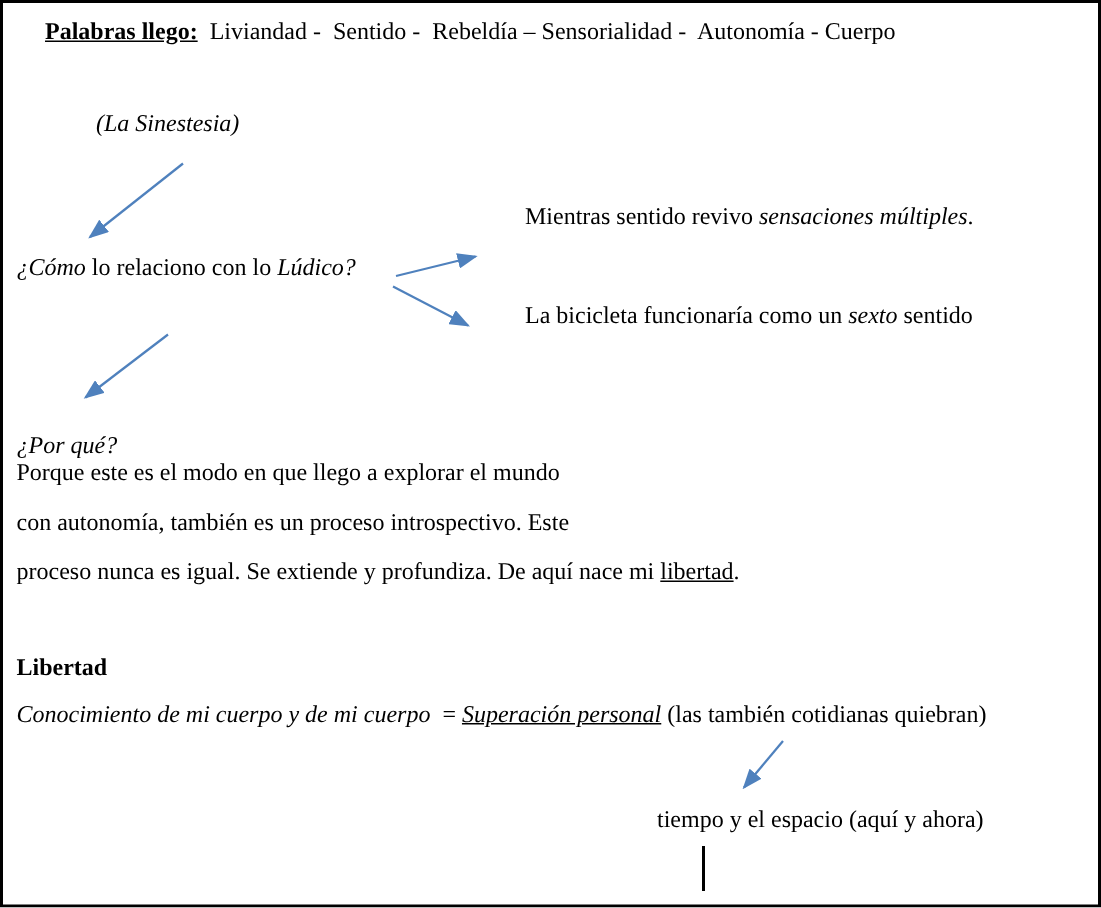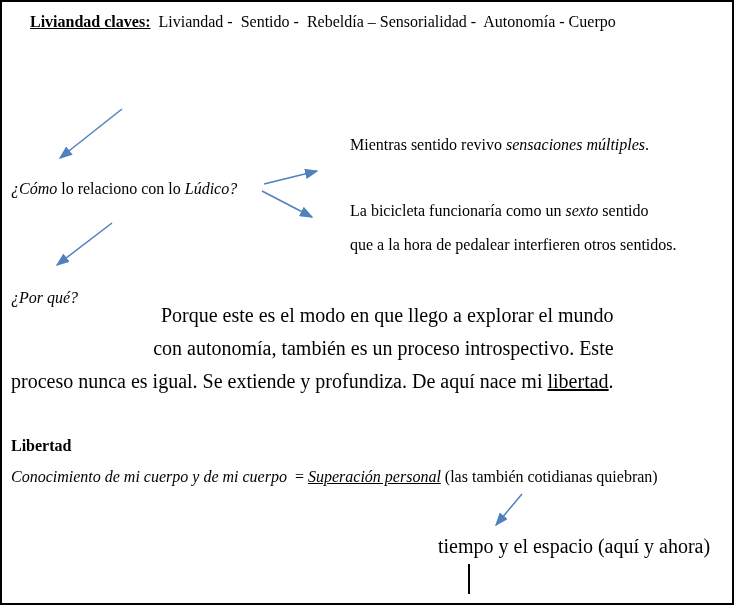--- a/index.html
+++ b/index.html
@@ -8,21 +8,21 @@
     width:734px; height:605px;
     box-sizing:border-box;
     background:#ffffff;
     border:2px solid #000000;
     overflow:hidden;
     font-family:"Liberation Serif","DejaVu Serif",serif;
     color:#000000;
   }
   .t { position:absolute; font-size:16px; line-height:22px; white-space:nowrap; }
   .t span, .block span { white-space:pre; }
-  .block { position:absolute; font-size:20px; line-height:33px; white-space:nowrap;text-align:right; }
+  .block { position:absolute; font-size:16px; line-height:33px; white-space:nowrap; }
   .i { font-style:italic; }
   .b { font-weight:bold; }
   .u { text-decoration:underline; }
   .arrows { position:absolute; left:0; top:0; width:734px; height:605px; }
   .arrow-line { stroke:#4f81bd; stroke-width:1.5; fill:none; }
   .arrow-head { fill:#4f81bd; }
   .caret { position:absolute; left:466px; top:562px; width:1.5px; height:30px; background:#000000; }
 </style>
 </head>
 <body>
@@ -36,37 +36,37 @@
       </marker>
     </defs>
     <line class="arrow-line" x1="120" y1="107" x2="58" y2="156" marker-end="url(#ah)" stroke="#4f81bd"></line>
     <line class="arrow-line" x1="262" y1="182" x2="315" y2="169" marker-end="url(#ah)" stroke="#4f81bd"></line>
     <line class="arrow-line" x1="260" y1="189" x2="310" y2="215" marker-end="url(#ah)" stroke="#4f81bd"></line>
     <line class="arrow-line" x1="110" y1="221" x2="55" y2="263" marker-end="url(#ah)" stroke="#4f81bd"></line>
     <line class="arrow-line" x1="520" y1="492" x2="494" y2="523" marker-end="url(#ah)" stroke="#4f81bd"></line>
   </svg>
 
   <div class="t" style="left:28px; top:9px;">
-    <span class="b u">Liviandad claves:</span><span>  Liviandad -  Sentido -  Rebeldía – Sensorialidad -  Autonomía - Cuerpo</span>
+    <span class="b u">Palabras llego:</span><span>  Liviandad -  Sentido -  Rebeldía – Sensorialidad -  Autonomía - Cuerpo</span>
   </div>
 
+  <div class="t i" style="left:62px; top:70px;">(La Sinestesia)</div>
 
-  <div class="t" style="left:9px; top:176px;">
+  <div class="t" style="left:9px; top:166px;">
     <span class="i">¿Cómo</span><span> lo relaciono con lo </span><span class="i">Lúdico?</span>
   </div>
 
   <div class="t" style="left:348px; top:132px;">
     <span>Mientras sentido revivo </span><span class="i">sensaciones múltiples</span><span>.</span>
   </div>
 
   <div class="t" style="left:348px; top:198px;">
     <span>La bicicleta funcionaría como un </span><span class="i">sexto</span><span> sentido</span>
   </div>
 
-  <div class="t" style="left:348px; top:232px;">que a la hora de pedalear interfieren otros sentidos.</div>
 
   <div class="t i" style="left:9px; top:268px;margin-top:17px;">¿Por qué?</div>
 
   <div class="block" style="left:9px; top:297px;">
     <div>Porque este es el modo en que llego a explorar el mundo</div>
     <div>con autonomía, también es un proceso introspectivo. Este</div>
     <div>
       <span>proceso nunca es igual. Se extiende y profundiza. De aquí nace mi </span><span class="u">libertad</span><span>.</span>
     </div>
   </div>

